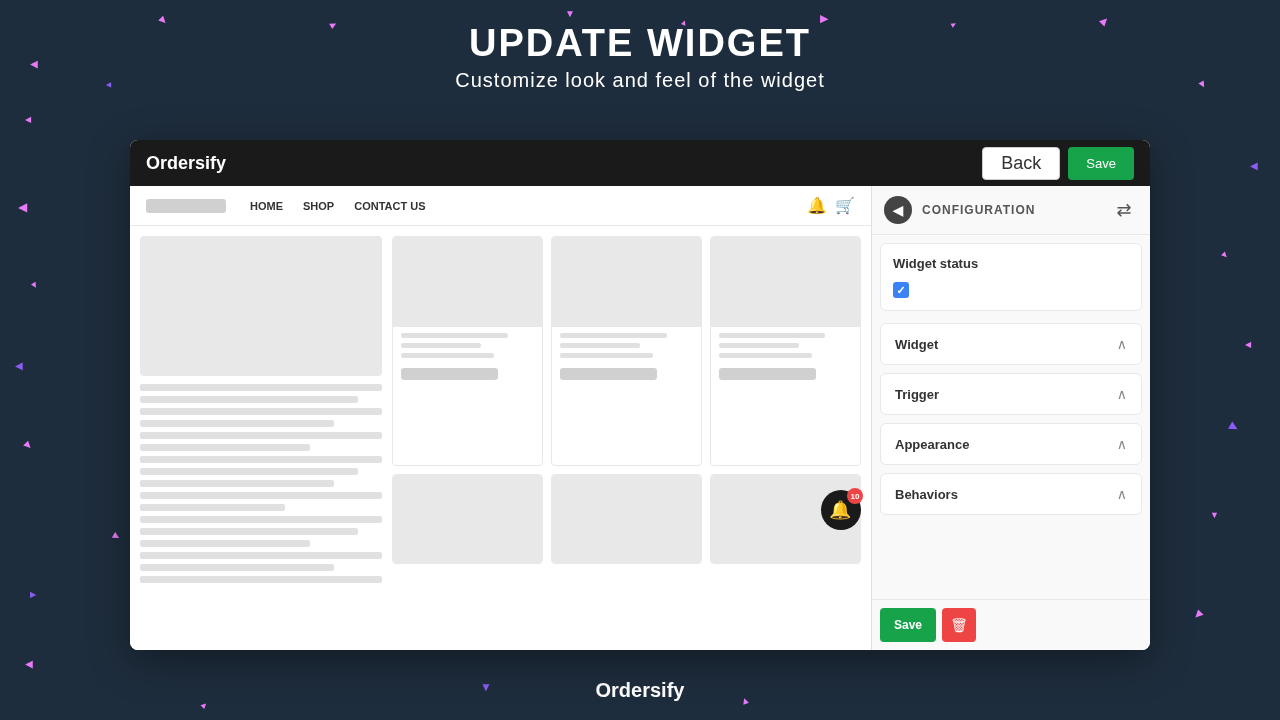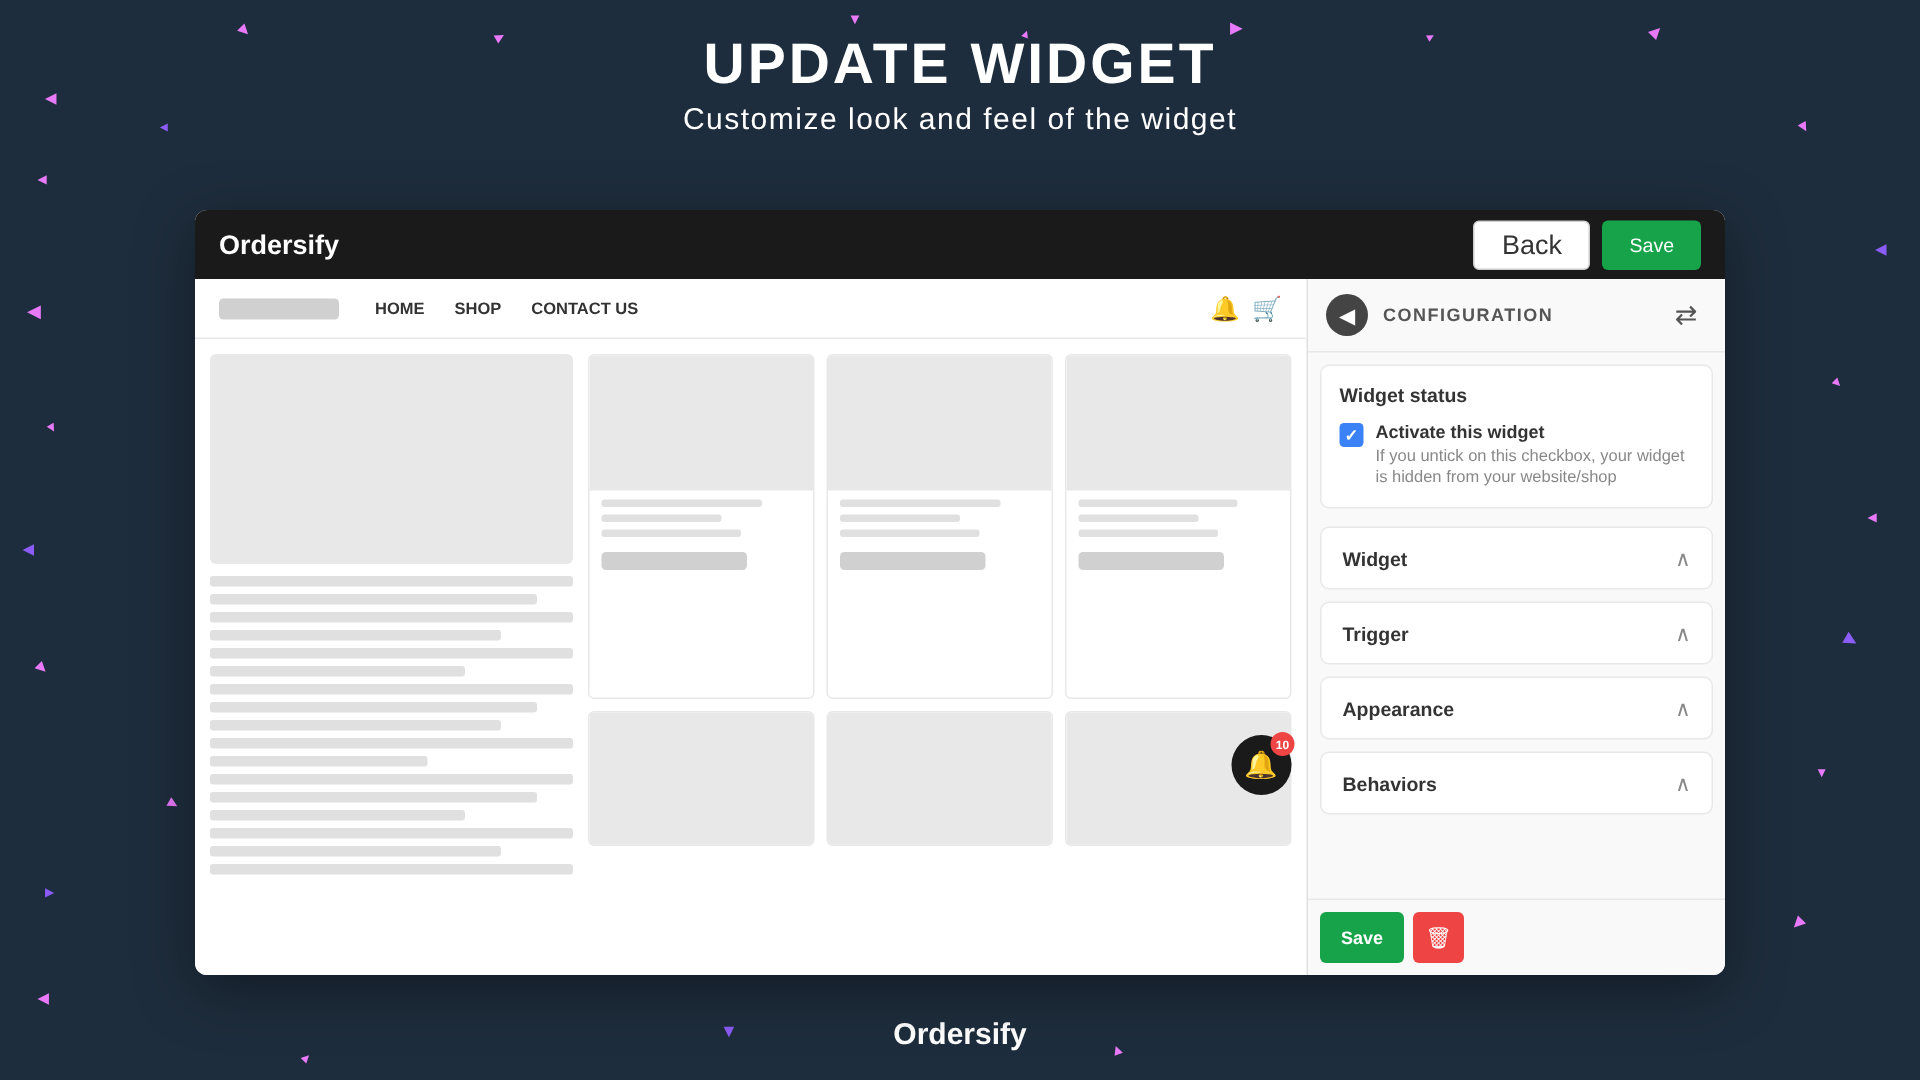--- a/index.html
+++ b/index.html
@@ -644,24 +644,20 @@
         <div class="config-refresh-btn">
           <span>⇄</span>
         </div>
       </div>
 
       <div class="config-section">
         <div class="widget-status">
           <div class="widget-status-title">Widget status</div>
           <div class="checkbox-row">
             <div class="checkbox-blue"></div>
-            <div class="checkbox-label">
-              <div class="checkbox-label-title">Activate this widget</div>
-              <div class="checkbox-label-sub">If you untick on this checkbox, your widget is hidden from your website/shop</div>
-            </div>
           </div>
         </div>
       </div>
 
       <div class="accordion-item">
         <div class="accordion-header">
           <span class="accordion-label">Widget</span>
           <span class="accordion-chevron">∧</span>
         </div>
       </div>

